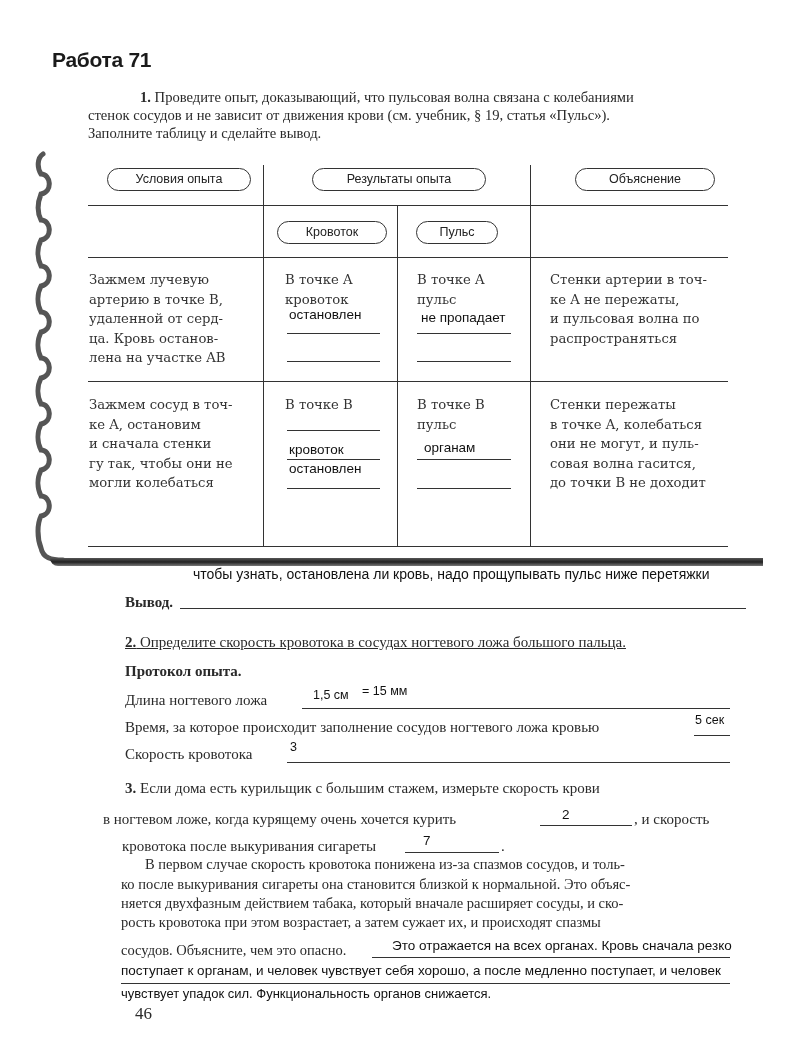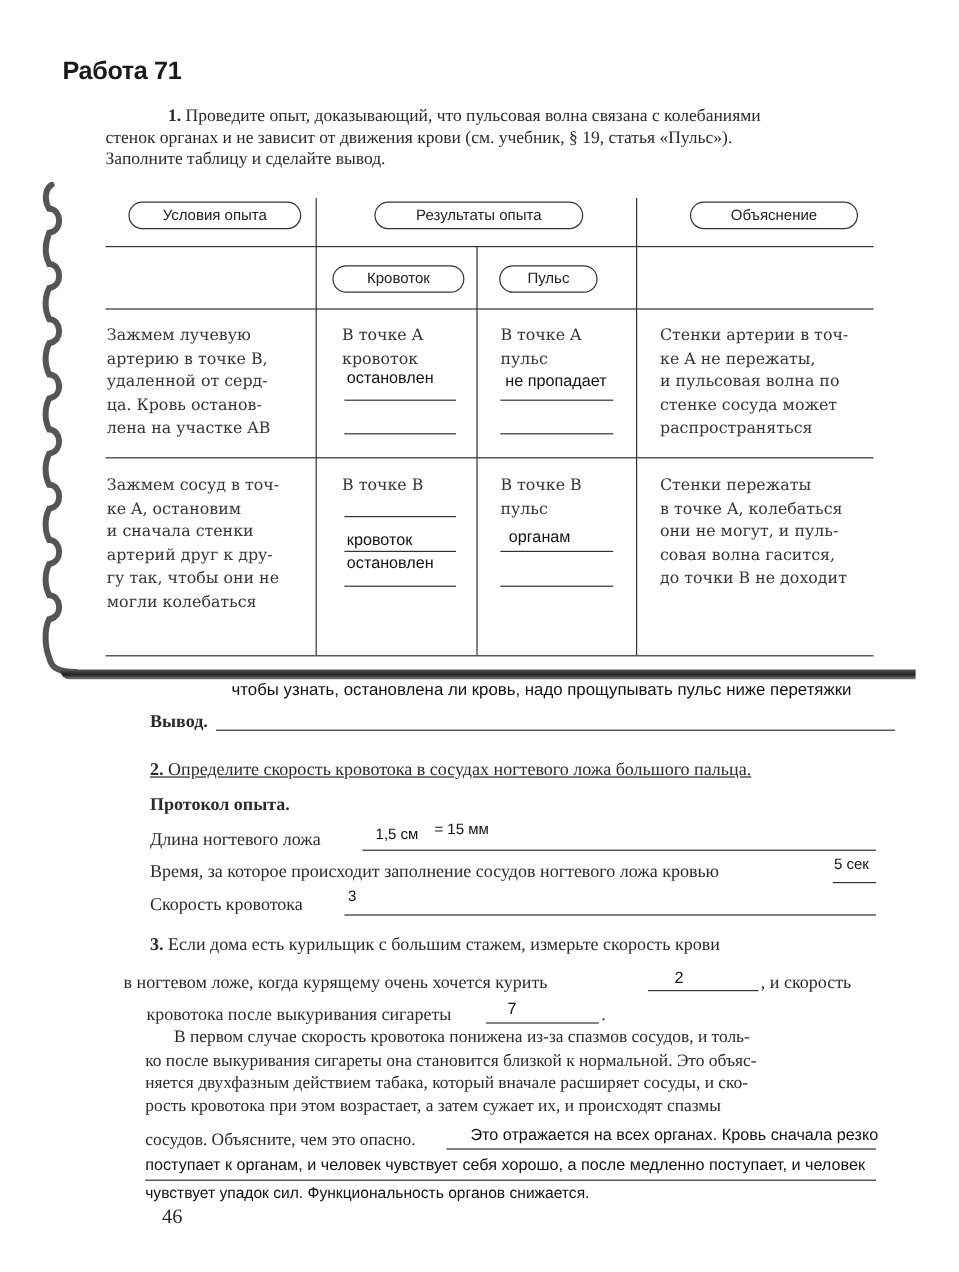--- a/index.html
+++ b/index.html
@@ -26,21 +26,21 @@
 </style>
 </head>
 <body>
 
 <div id="title" class="abs">Работа 71</div>
 
 <div class="abs para serif" style="left:140px;top:88px;width:640px;">
   <span class="bold">1.</span>
   <span>Проведите опыт, доказывающий, что пульсовая волна связана с колебаниями</span>
 </div>
-<div class="abs para serif" style="left:88px;top:106px;">стенок органах и не зависит от движения крови (см. учебник, § 19, статья «Пульс»).</div>
+<div class="abs para serif" style="left:88px;top:106px;">стенок сосудов и не зависит от движения крови (см. учебник, § 19, статья «Пульс»).</div>
 <div class="abs para serif" style="left:88px;top:124px;">Заполните таблицу и сделайте вывод.</div>
 
 <svg class="abs" style="left:33px;top:148px;" width="40" height="425" viewBox="0 0 40 425">
   <path d="M10 6 C 4 10, 4 20, 8 26 C 18 26, 20 44, 8 46 C 4 56, 4 64, 8 72 C 18 72, 20 90, 8 92 C 4 100, 4 110, 8 118 C 18 118, 20 136, 8 138 C 4 146, 4 156, 8 164 C 18 164, 20 182, 8 184 C 4 192, 4 202, 8 210 C 18 210, 20 228, 8 230 C 4 238, 4 248, 8 256 C 18 256, 20 274, 8 276 C 4 284, 4 294, 8 302 C 18 302, 20 320, 8 322 C 4 330, 4 340, 8 348 C 18 348, 20 366, 8 368 C 4 376, 4 390, 8 400 C 10 410, 18 412, 30 412" fill="none" stroke="#555" stroke-width="5" stroke-linecap="round"></path>
 </svg>
 <div id="shadow-bottom" class="abs"></div>
 
 <div class="hline" style="left:88px;top:205px;width:640px;"></div>
 <div class="hline" style="left:88px;top:257px;width:640px;"></div>
 <div class="hline" style="left:88px;top:381px;width:640px;"></div>
@@ -76,29 +76,27 @@
   <div>пульс</div>
 </div>
 <div class="ans" style="left:421px;top:310px;">не пропадает</div>
 <div class="uline" style="left:417px;top:333px;width:94px;"></div>
 <div class="uline" style="left:417px;top:361px;width:94px;"></div>
 
 <div class="cell" style="left:550px;top:270px;width:180px;">
   <div>Стенки артерии в точ-</div>
   <div>ке A не пережаты,</div>
   <div>и пульсовая волна по</div>
-  <div>стенке сосуда может</div>
   <div>распространяться</div>
 </div>
 
 <div class="cell" style="left:89px;top:395px;width:175px;">
   <div>Зажмем сосуд в точ-</div>
   <div>ке A, остановим</div>
   <div>и сначала стенки</div>
-  <div>артерий друг к дру-</div>
   <div>гу так, чтобы они не</div>
   <div>могли колебаться</div>
 </div>
 <div class="cell" style="left:285px;top:395px;width:110px;">
   <div>В точке B</div>
 </div>
 <div class="uline" style="left:287px;top:430px;width:93px;"></div>
 <div class="ans" style="left:289px;top:442px;">кровоток</div>
 <div class="uline" style="left:287px;top:459px;width:93px;"></div>
 <div class="ans" style="left:289px;top:461px;">остановлен</div>

